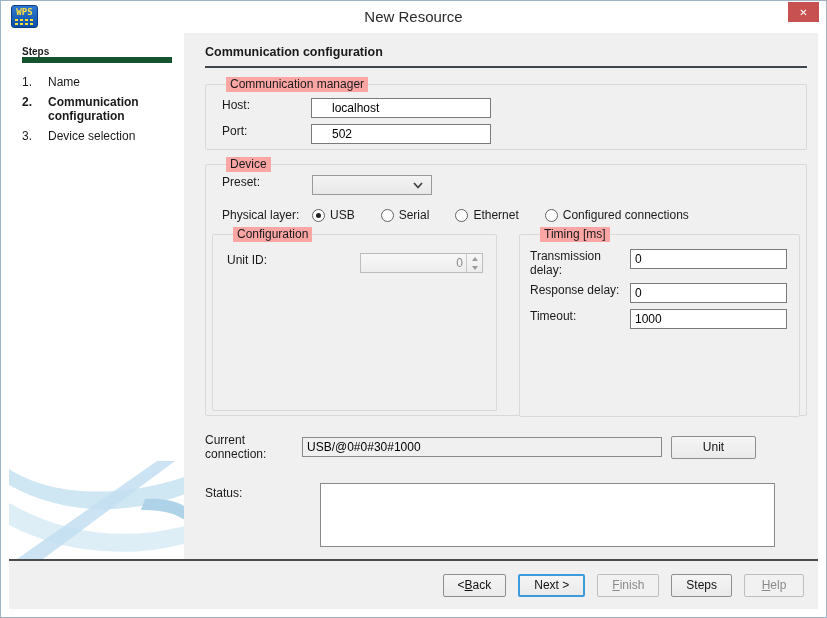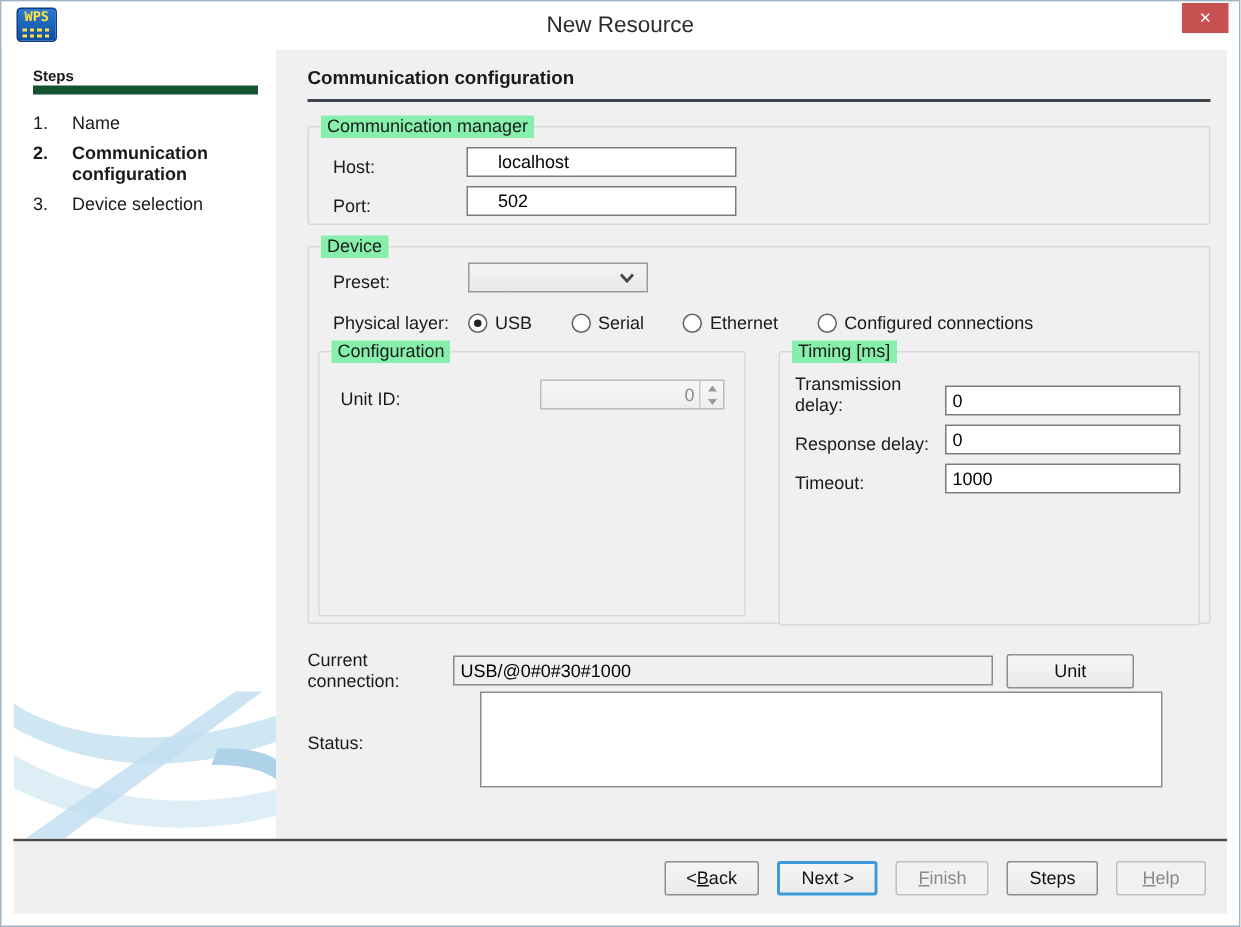--- a/index.html
+++ b/index.html
@@ -38,27 +38,27 @@
   .step .num { width:26px; flex:0 0 26px; }
   .step.current { font-weight:bold; }
   .watermark { position:absolute; left:0; bottom:0; width:198px; height:118px; }
 
   .main { flex:1; background:#f0f0f0; padding:12px 11px 0 21px; }
   .main-header { font-weight:bold; font-size:12.5px; padding-bottom:7px;
                  border-bottom:2px solid #40464d; }
 
   
   .group { position:relative; border:1px solid #d9d9d9; border-radius:2px; background:#f0f0f0; }
-  .group > .group-title { position:absolute; top:-8px; left:8px; background:#86efac;
+  .group > .group-title { position:absolute; top:-8px; left:20px; background:#fca5a5;
                           padding:0 4px; line-height:15px; }
 
   .g-comm { margin-top:16px; height:66px; padding:13px 10px 0 16px; }
   .g-device { margin-top:14px; height:252px; padding:10px 6px 0 6px; }
 
-  .form-row { display:flex; align-items:flex-end; margin-bottom:6px; }
+  .form-row { display:flex; align-items:flex-start; margin-bottom:6px; }
   .form-row .lbl { flex:0 0 auto; }
 
   input.text { height:20px; border:1px solid #7a7a7a; background:#fff; padding:0 4px;
                font-family:"Liberation Sans", sans-serif; font-size:12px; color:#000; }
   input.text.readonly { background:#f0f0f0; border-color:#8a8a8a; }
 
   
   .g-comm .lbl { width:89px; }
   .g-comm input.text { width:180px;padding-left:20px; }
 
@@ -101,21 +101,21 @@
 
   
   .row-connection { margin-top:17px; display:flex; align-items:center; }
   .row-connection .lbl { width:97px; }
   .row-connection input.text { width:360px; }
   .btn { height:23px; min-width:60px; padding:0 14px; background:linear-gradient(#f5f5f5,#eaeaea);
          border:1px solid #8e8e8e; border-radius:2px; font-size:12px; color:#111;
          font-family:"Liberation Sans", sans-serif; display:inline-flex;
          align-items:center; justify-content:center; }
   .btn-test { margin-left:9px; width:85px; }
-  .row-status { margin-top:0; display:flex; align-items:center; }
+  .row-status { margin-top:22px; display:flex; align-items:flex-start; }
   .row-status .lbl { width:115px; padding-top:3px; }
   .status-area { width:455px; height:64px; border:1px solid #8a8a8a; background:#fff;
                  resize:none; font-family:"Liberation Sans", sans-serif; font-size:12px; }
 
   
   .separator { margin:0 8px; height:2px; background:#4a4a4a; }
   .footer { margin:0 8px; height:48px; background:#f0f0f0; display:flex;
             align-items:center; justify-content:flex-end; gap:12px; padding-right:14px; }
   .btn .key { text-decoration:underline; }
   .btn.disabled { border-color:#bfbfbf; color:#8a8a8a; background:#f1f1f1; }

